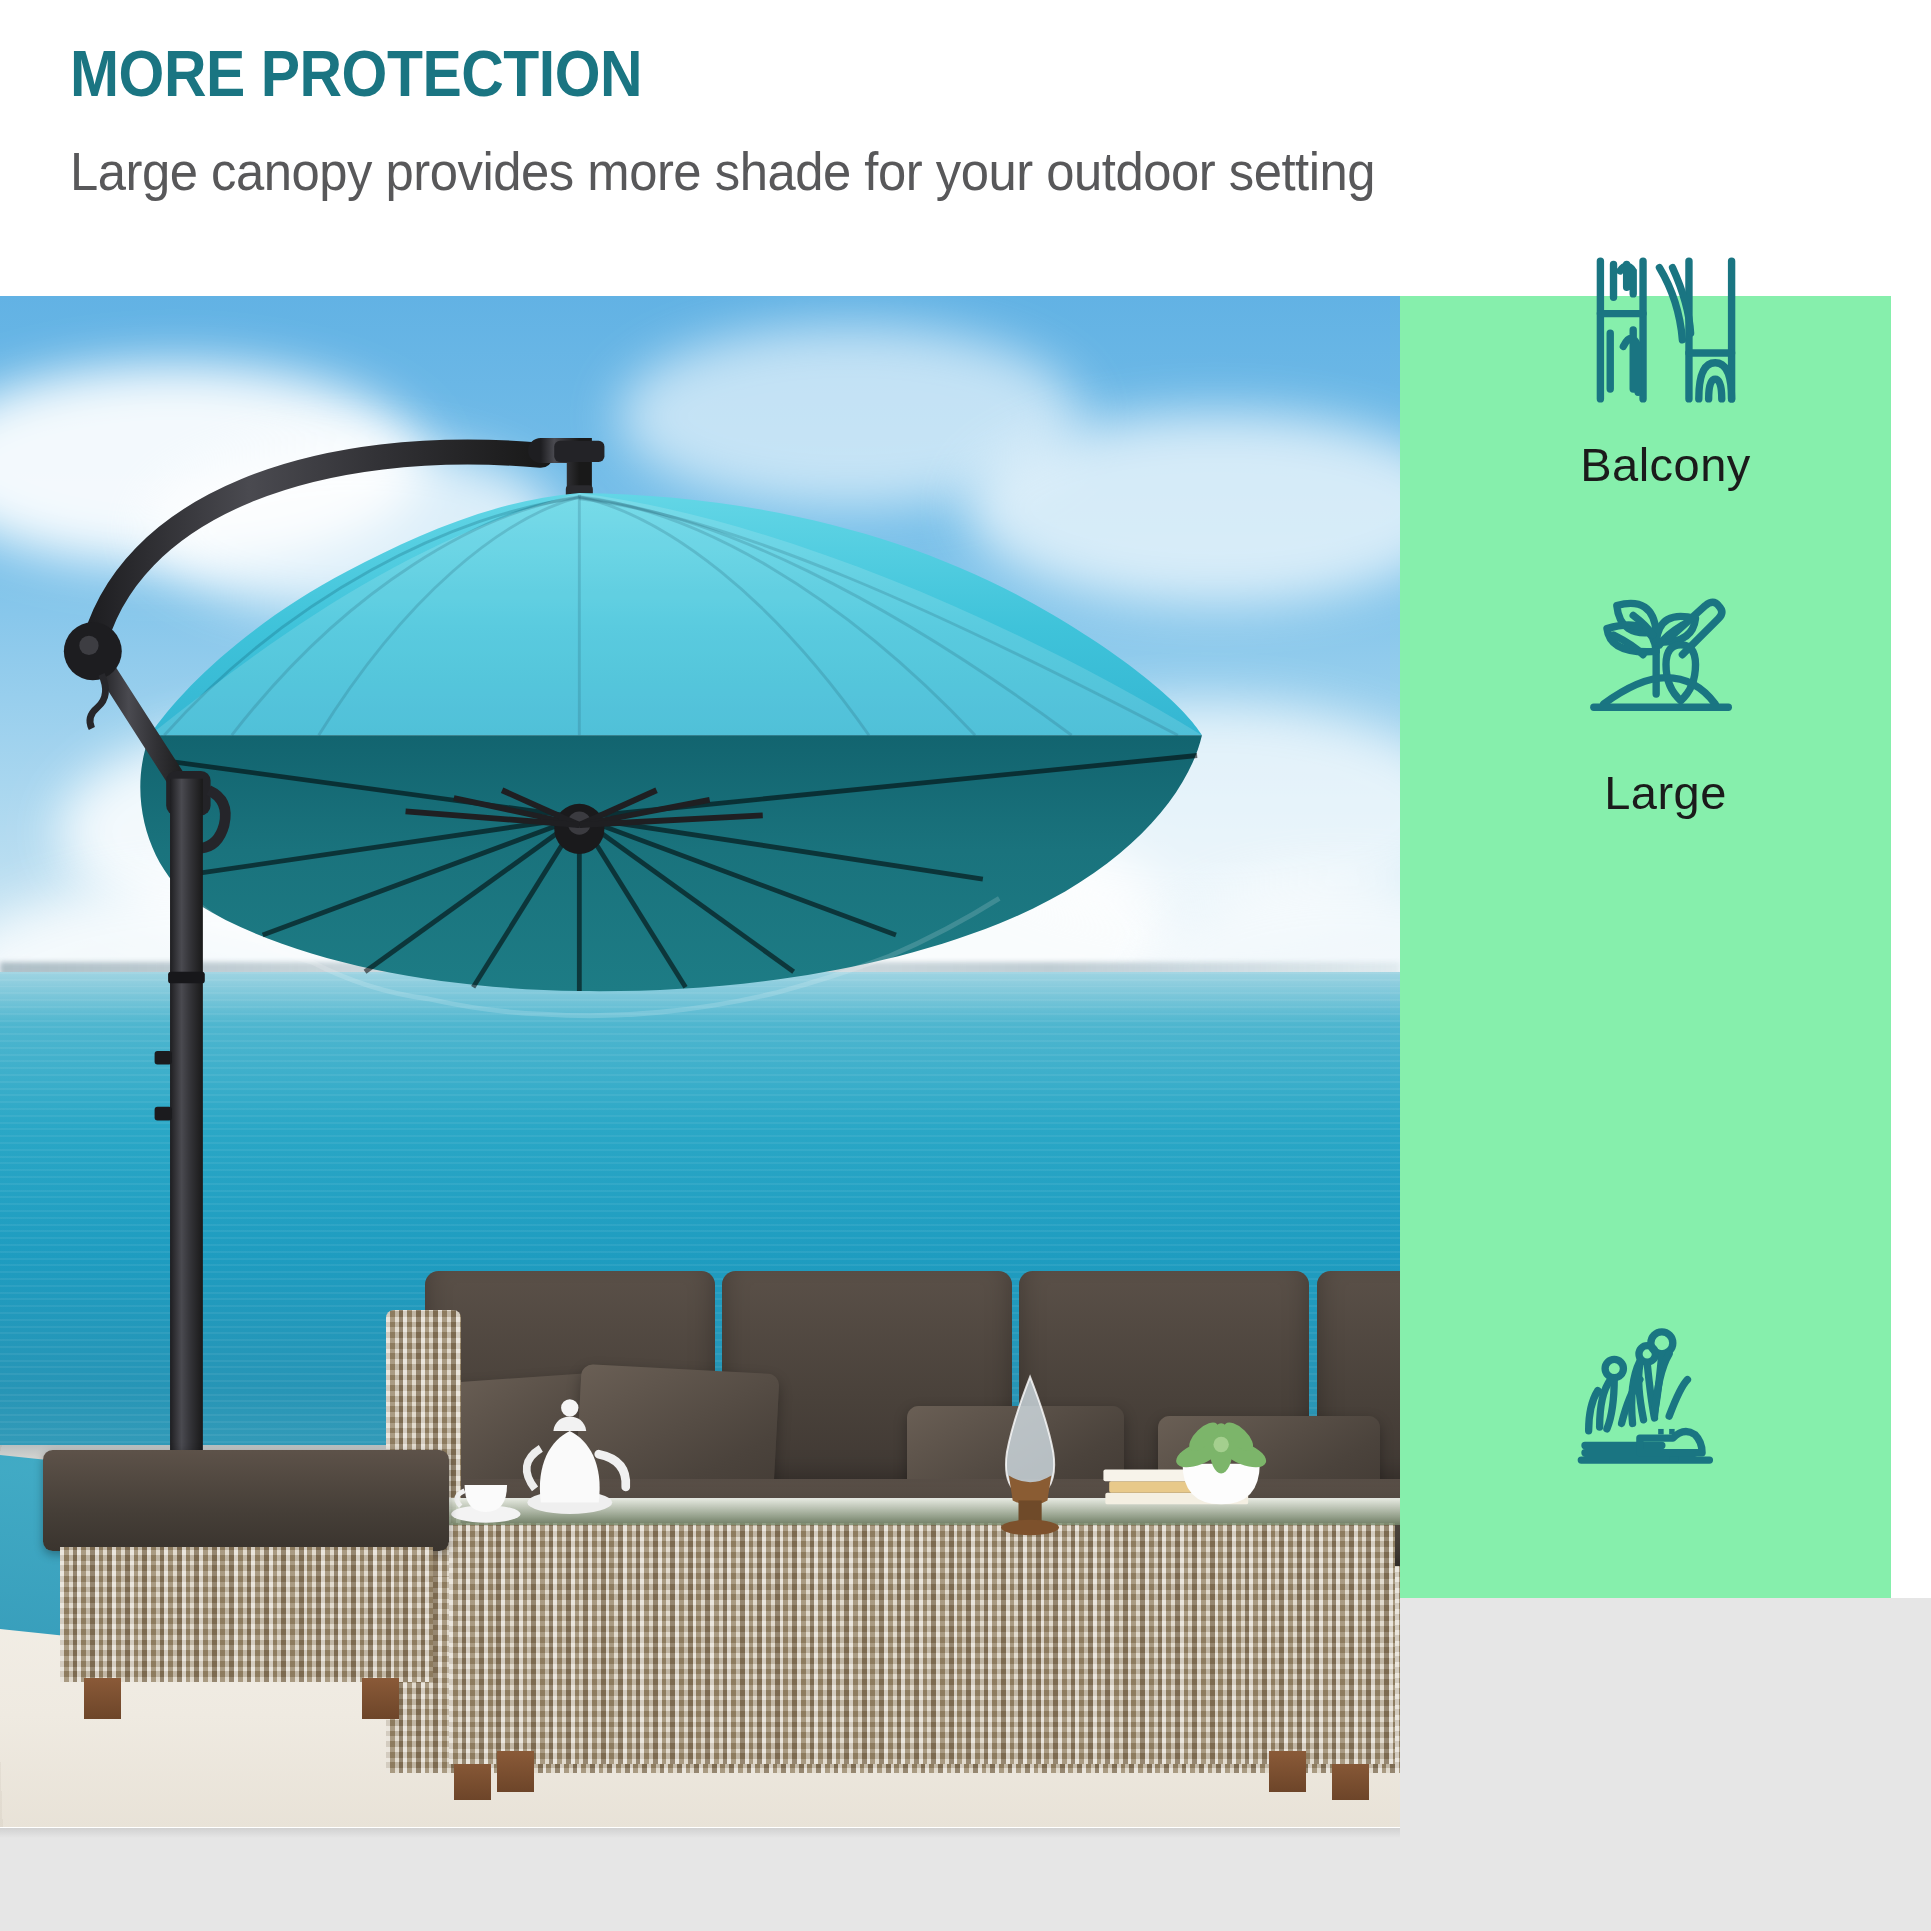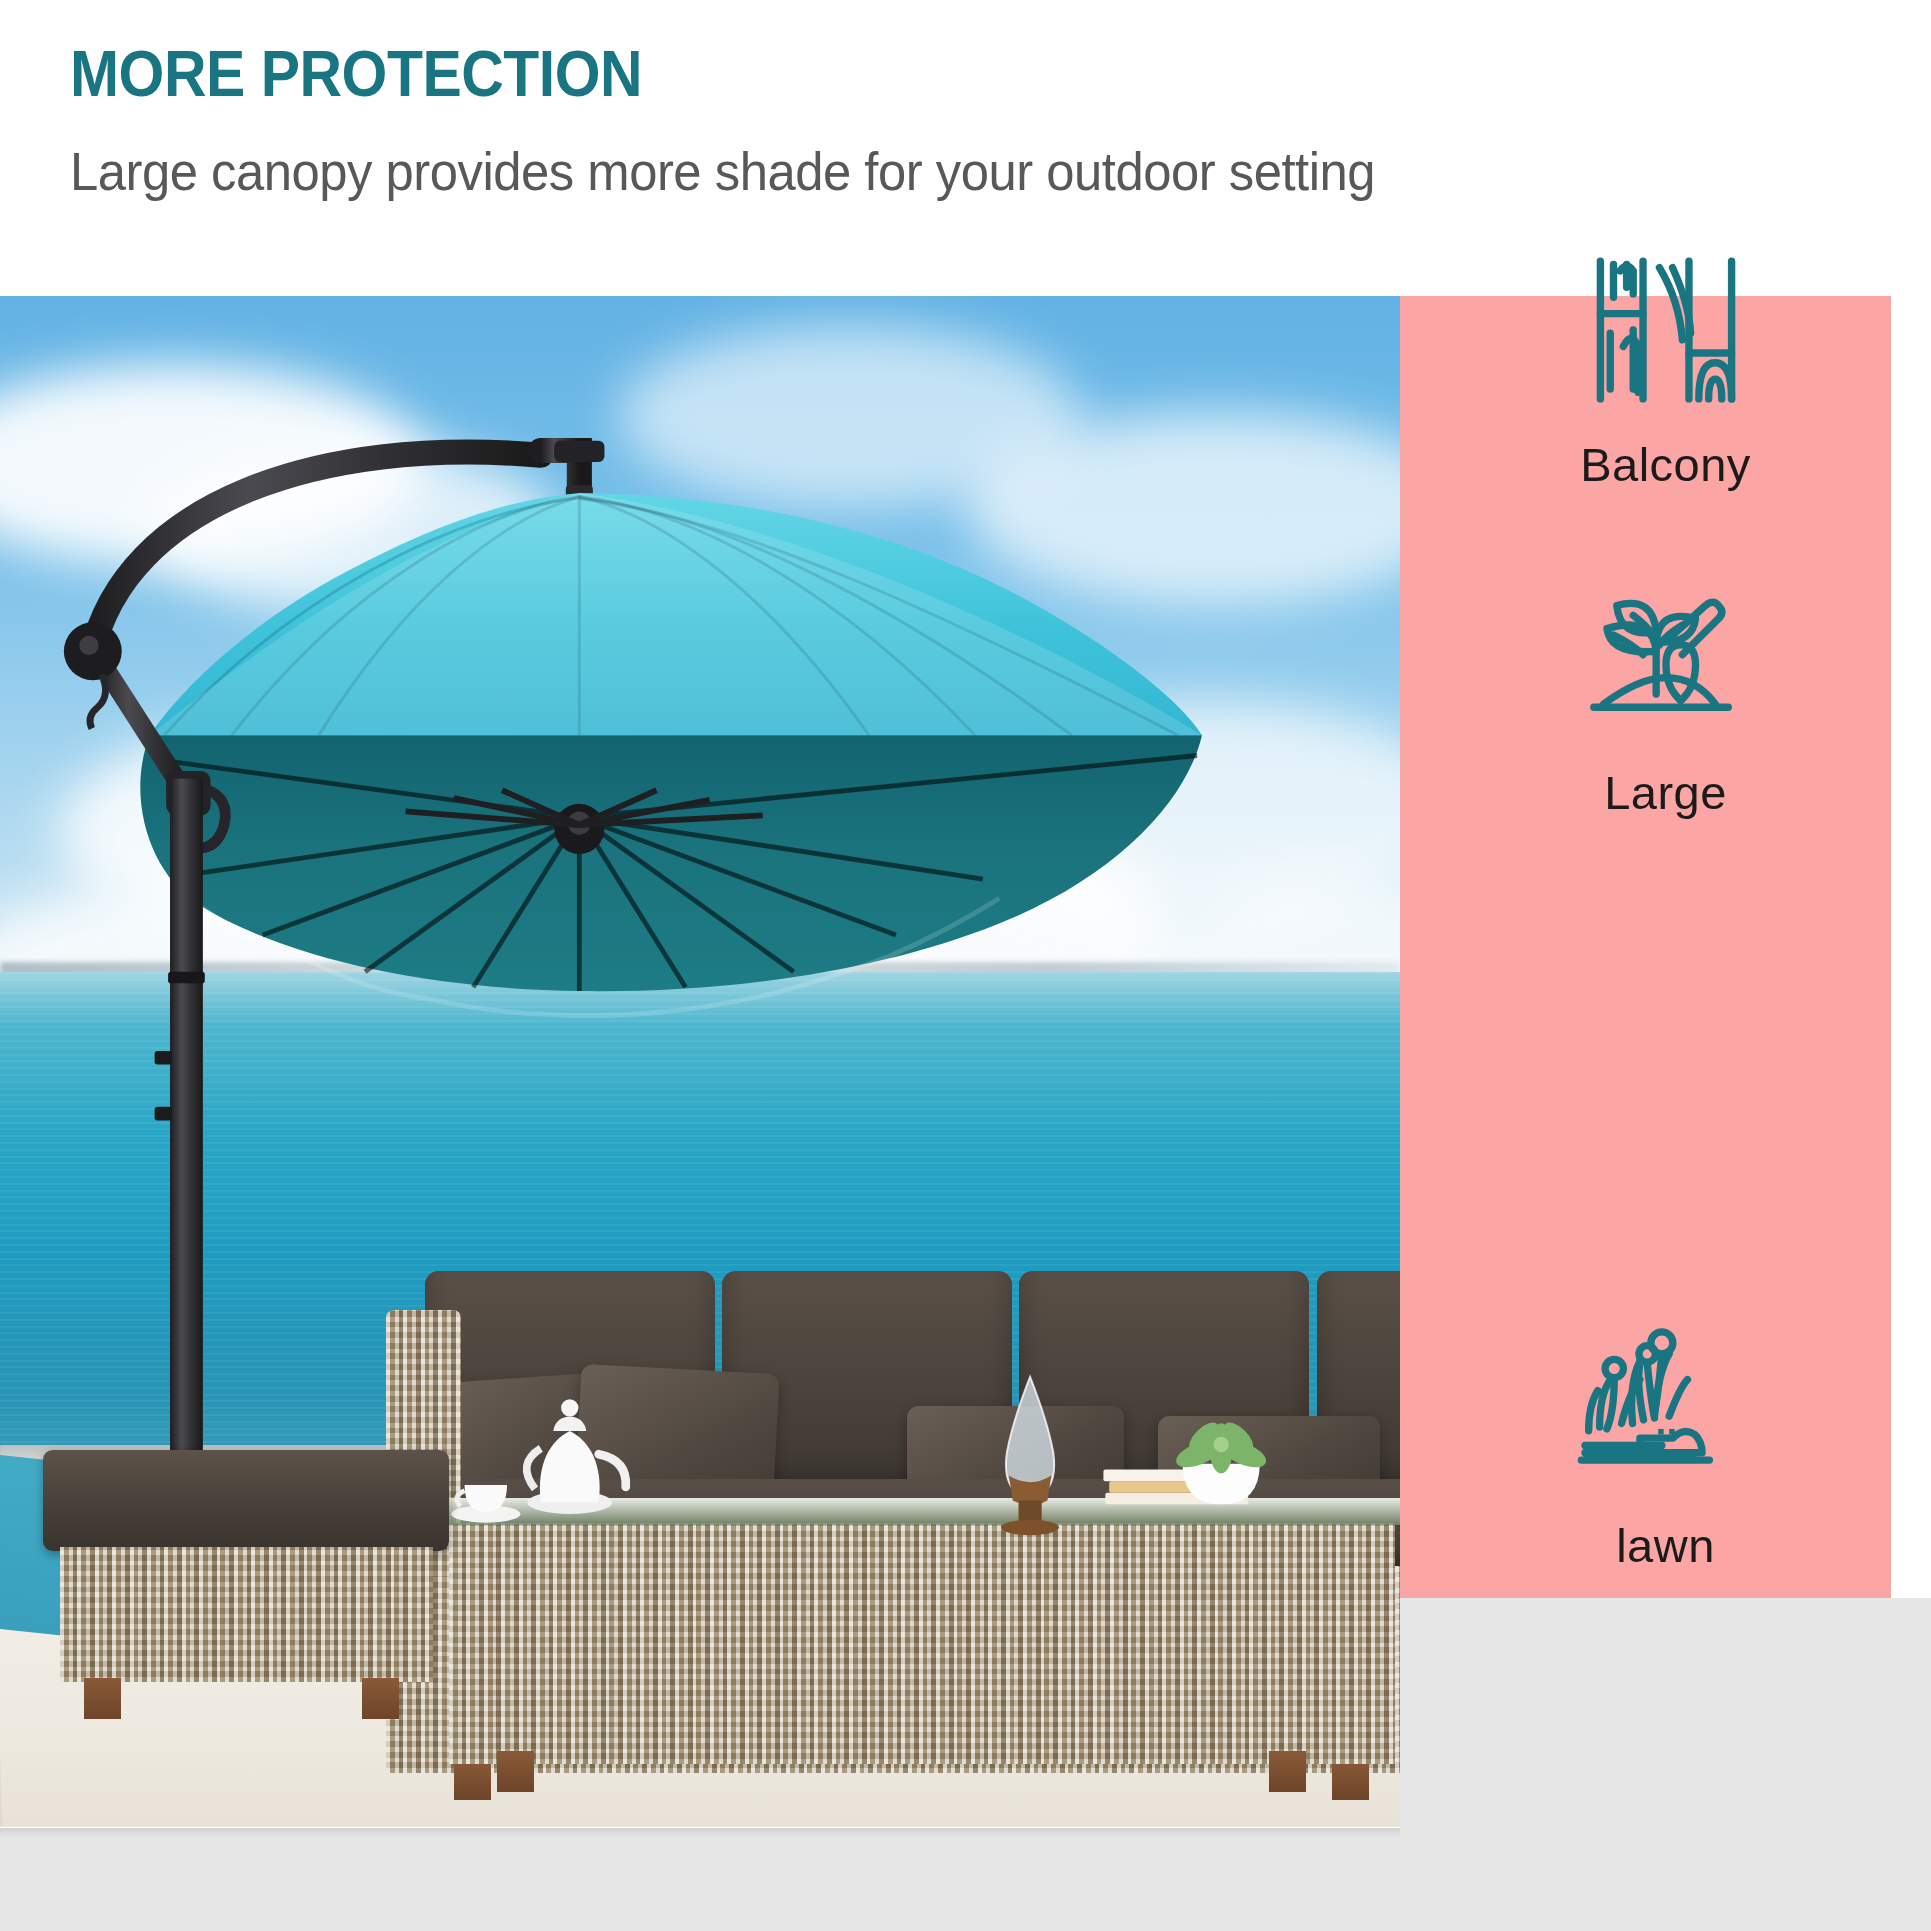--- a/index.html
+++ b/index.html
@@ -115,21 +115,21 @@
 
   .ottoman{ position:absolute; left:43px; top:1154px; width:406px; height:261px; }
   .ott-cushion{ position:absolute; left:0; top:0; width:100%; height:101px; border-radius:9.7px;
     background:linear-gradient(180deg,#5d5249,#463f38 60%,#3a342e); box-shadow:0 3.9px 9.7px rgba(0,0,0,.3);}
   .ott-body{ position:absolute; left:17.4px; top:97px; width:373px; height:135px; }
   .leg{ position:absolute; width:37px; height:41px; background:linear-gradient(180deg,#8a5a38,#6d4529); }
 
   
   .sidebar{
     position:absolute; left:1400px; top:296px; width:491px; height:1531px;
-    background:#fca5a5;
+    background:#86efac;
   }
   .feature{
     position:absolute; left:0; width:531px; text-align:center;
   }
   .feature .ficon{ display:block; margin:0 auto; }
   .feature .flabel{
     margin-top:25px; font-size:47px; color:#1b1b1b; font-weight:300;
     letter-spacing:0.5px; white-space:nowrap;
   }
   .f0{ top:-48px; }
@@ -385,20 +385,19 @@
         <path d="M48 24 q-2 22 -4 32"></path>
       <path d="M14 64 q0 -18 6 -26 M8 66 q0 -14 5 -22 M26 62 q4 -16 10 -24"></path>
       <path d="M32 62 q-2 -22 4 -34 M38 60 q-4 -20 -2 -30"></path>
       <path d="M44 58 q2 -24 8 -34 M52 58 q6 -16 10 -20"></path>
       <path d="M6 74 H48 M6 78 H66 M4 82 H74"></path>
       <path d="M36 70 H54 q6 -6 12 -2 q4 4 4 10 H36 Z"></path>
       <rect x="46" y="65" width="3" height="3" fill="#1a7582" stroke="none"></rect>
       <rect x="52" y="65" width="3" height="3" fill="#1a7582" stroke="none"></rect>
       <rect x="52" y="80" width="5" height="3" fill="#1a7582" stroke="none"></rect>
     </svg>
-    <div class="flabel">lawn</div>
   </div>
 
 </div>
 
 <div class="gray-right"></div>
 <div class="gray-bottom"></div>
 
 
 </body></html>

